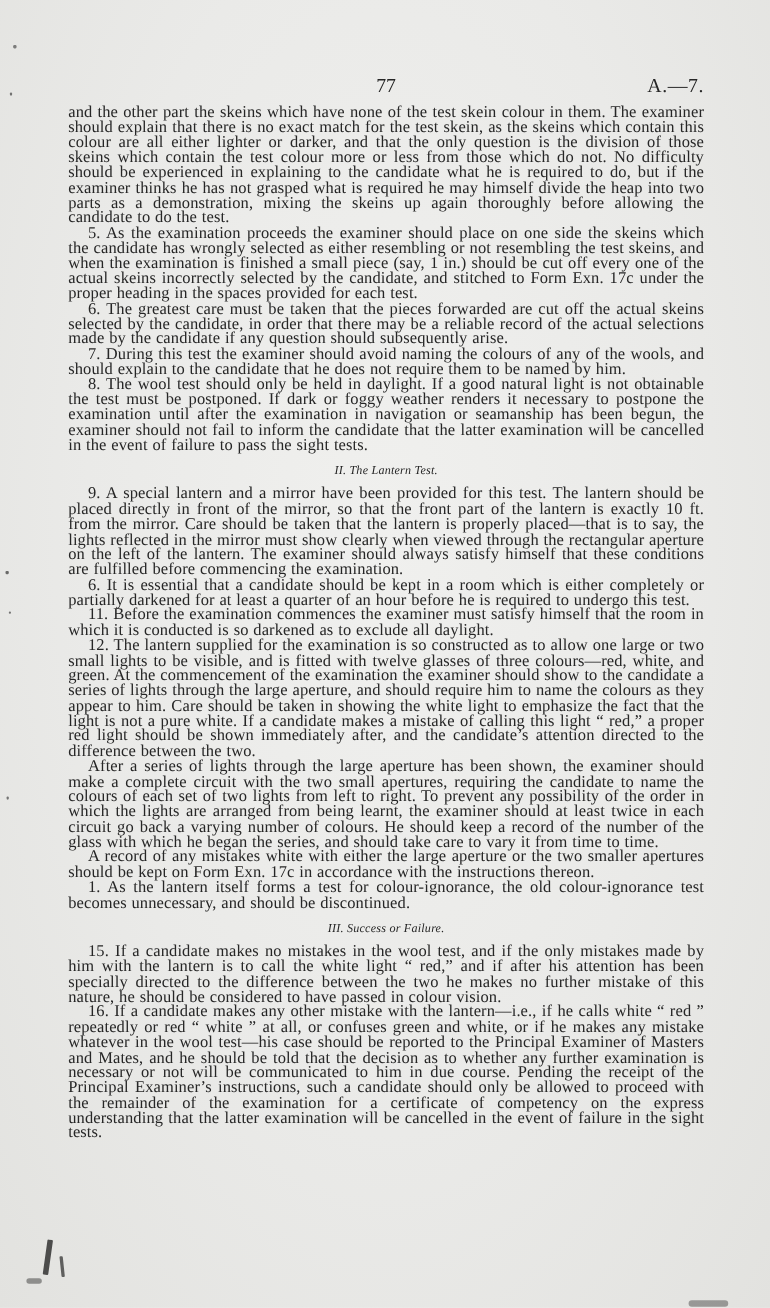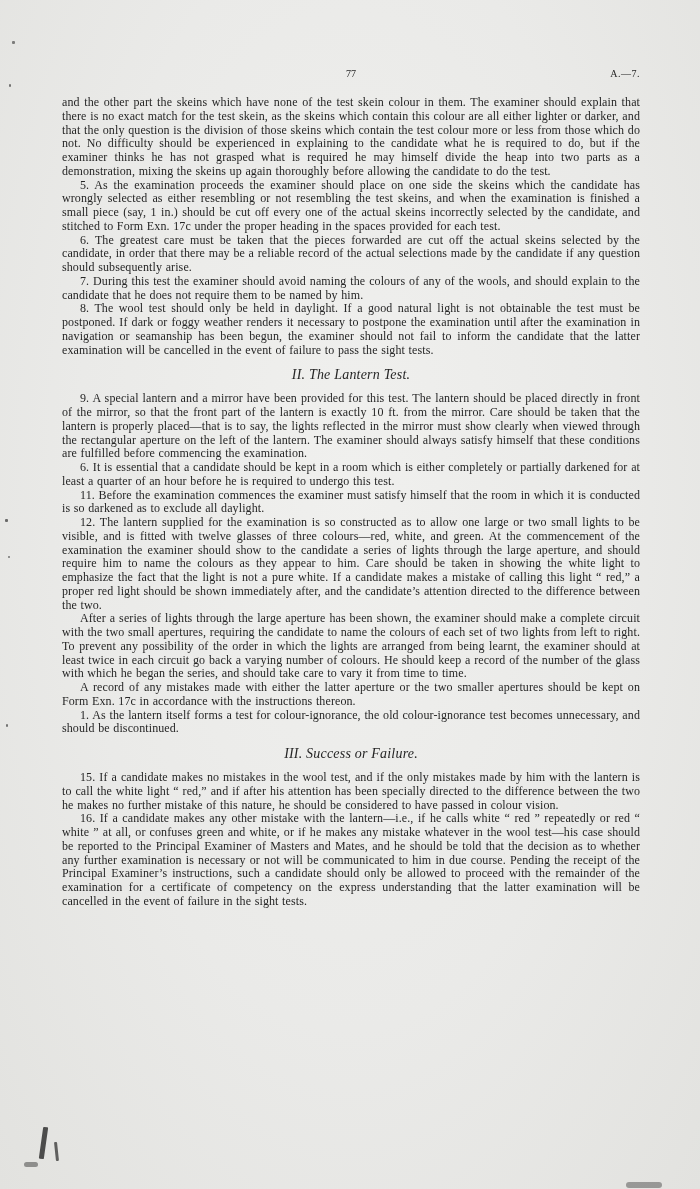--- a/index.html
+++ b/index.html
@@ -15,44 +15,44 @@
   }
   .doc {
     position: absolute;
     left: 62px;
     top: 68px;
     width: 578px;
   }
   .pagehead {
     position: relative;
     text-align: center;
-    font-size: 10px;
+    font-size: 18px;
     height: 17px;
     margin-bottom: 11px;
   }
   .page-number { display: inline-block; }
   .section-ref {
     position: absolute;
     right: 0;
     top: 0;
     letter-spacing: 0.5px;
   }
   .para {
     margin: 0;
-    font-size: 12px;
+    font-size: 15px;
     line-height: 13.75px;
     text-align: justify;
     text-indent: 18px;
     letter-spacing: 0.1px;
     word-spacing: 0.5px;
   }
   .para.noindent { text-indent: 0; }
   .heading {
     margin: 10px 0 9px;
-    font-size: 14px;
+    font-size: 11px;
     font-style: italic;
     text-align: center;
     text-indent: 0;
     letter-spacing: 0.2px;
   }
   .speck {
     position: absolute;
     background: #262626;
     border-radius: 1px;
   }
@@ -73,21 +73,21 @@
   <p class="para">7. During this test the examiner should avoid naming the colours of any of the wools, and should explain to the candidate that he does not require them to be named by him.</p>
   <p class="para">8. The wool test should only be held in daylight.  If a good natural light is not obtainable the test must be postponed.  If dark or foggy weather renders it necessary to postpone the examination until after the examination in navigation or seamanship has been begun, the examiner should not fail to inform the candidate that the latter examination will be cancelled in the event of failure to pass the sight tests.</p>
 
   <p class="heading">II. The Lantern Test.</p>
 
   <p class="para">9. A special lantern and a mirror have been provided for this test.  The lantern should be placed directly in front of the mirror, so that the front part of the lantern is exactly 10 ft. from the mirror.  Care should be taken that the lantern is properly placed—that is to say, the lights reflected in the mirror must show clearly when viewed through the rectangular aperture on the left of the lantern.  The examiner should always satisfy himself that these conditions are fulfilled before commencing the examination.</p>
   <p class="para">6. It is essential that a candidate should be kept in a room which is either completely or partially darkened for at least a quarter of an hour before he is required to undergo this test.</p>
   <p class="para">11. Before the examination commences the examiner must satisfy himself that the room in which it is conducted is so darkened as to exclude all daylight.</p>
   <p class="para">12. The lantern supplied for the examination is so constructed as to allow one large or two small lights to be visible, and is fitted with twelve glasses of three colours—red, white, and green.  At the commencement of the examination the examiner should show to the candidate a series of lights through the large aperture, and should require him to name the colours as they appear to him.  Care should be taken in showing the white light to emphasize the fact that the light is not a pure white.  If a candidate makes a mistake of calling this light “ red,” a proper red light should be shown immediately after, and the candidate’s attention directed to the difference between the two.</p>
   <p class="para">After a series of lights through the large aperture has been shown, the examiner should make a complete circuit with the two small apertures, requiring the candidate to name the colours of each set of two lights from left to right.  To prevent any possibility of the order in which the lights are arranged from being learnt, the examiner should at least twice in each circuit go back a varying number of colours.  He should keep a record of the number of the glass with which he began the series, and should take care to vary it from time to time.</p>
-  <p class="para">A record of any mistakes made with either the latter aperture or the two smaller apertures should be kept on Form Exn. 17c in accordance with the instructions thereon.</p>
+  <p class="para">A record of any mistakes white with either the large aperture or the two smaller apertures should be kept on Form Exn. 17c in accordance with the instructions thereon.</p>
   <p class="para">1. As the lantern itself forms a test for colour-ignorance, the old colour-ignorance test becomes unnecessary, and should be discontinued.</p>
 
   <p class="heading">III. Success or Failure.</p>
 
   <p class="para">15. If a candidate makes no mistakes in the wool test, and if the only mistakes made by him with the lantern is to call the white light “ red,” and if after his attention has been specially directed to the difference between the two he makes no further mistake of this nature, he should be considered to have passed in colour vision.</p>
   <p class="para">16. If a candidate makes any other mistake with the lantern—i.e., if he calls white “ red ” repeatedly or red “ white ” at all, or confuses green and white, or if he makes any mistake whatever in the wool test—his case should be reported to the Principal Examiner of Masters and Mates, and he should be told that the decision as to whether any further examination is necessary or not will be communicated to him in due course.  Pending the receipt of the Principal Examiner’s instructions, such a candidate should only be allowed to proceed with the remainder of the examination for a certificate of competency on the express understanding that the latter examination will be cancelled in the event of failure in the sight tests.</p>
 
 </div>
 
 <div>

